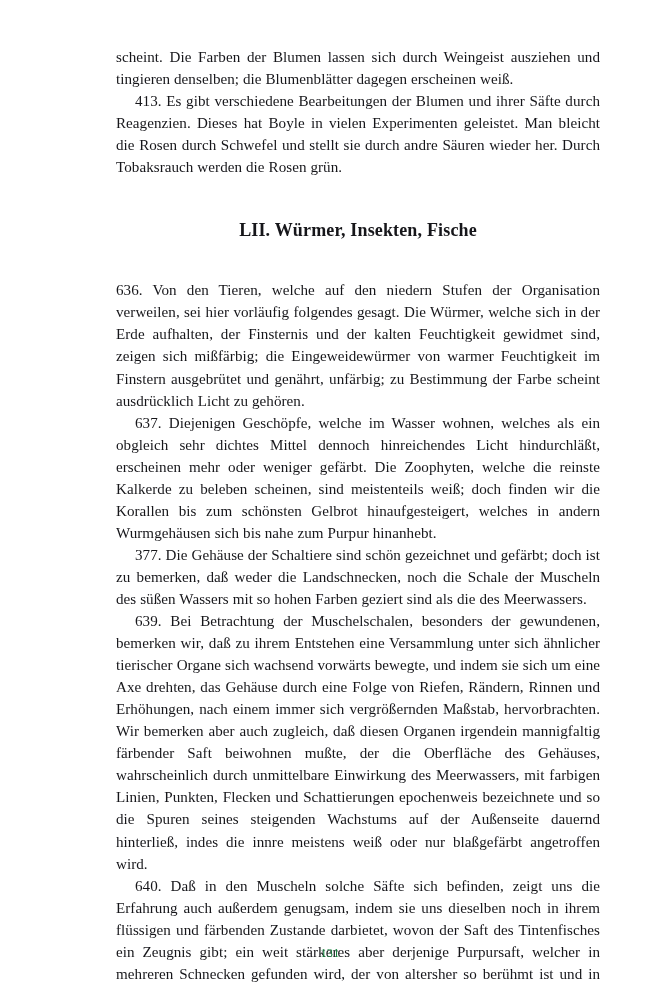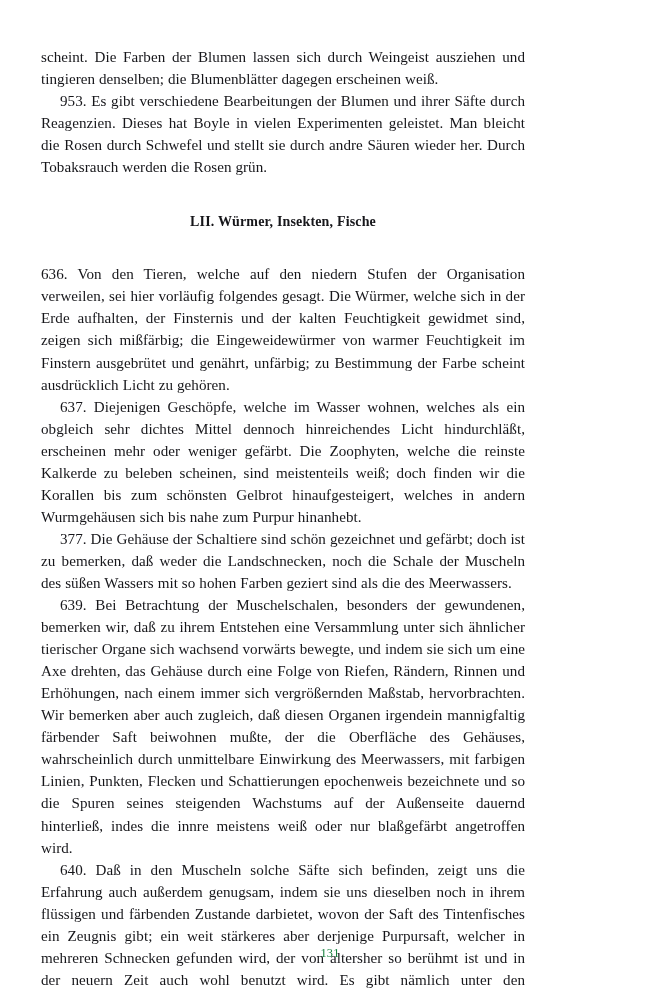--- a/index.html
+++ b/index.html
@@ -12,21 +12,21 @@
     height: 990px;
     overflow: hidden;
     font-family: "Liberation Serif", "DejaVu Serif", serif;
     color: #16161a;
   }
   .page {
     position: relative;
     box-sizing: border-box;
     width: 660px;
     height: 990px;
-    padding: 46px 88px 24px 41px;
+    padding: 46px 88px 24px 116px;
     background: #ffffff;
   }
   .body-text {
     width: 484px;
     font-size: 15.1px;
     line-height: 22.05px;
     text-align: justify;
     text-justify: inter-word;
     hyphens: none;
     -webkit-hyphens: none;
@@ -36,23 +36,23 @@
   p.para {
     margin: 0;
     text-indent: 19px;
     text-align: justify;
   }
   p.para.no-indent {
     text-indent: 0;
   }
   
   h2.section-heading {
-    margin: 4px;
+    margin: 12px;
     padding: 0;
-    font-size: 14px;
+    font-size: 18px;
     font-weight: bold;
     text-align: center;
     line-height: 22.05px;
     letter-spacing: 0.15px;
   }
   .gap-before-heading { height: 29px; }
   .gap-after-heading { height: 26px; }
   .page-number {
     position: absolute;
     right: 88px;
@@ -67,21 +67,21 @@
 </style>
 </head>
 <body>
 
 <div class="page">
 
   <div class="body-text">
 
     <p class="para no-indent">scheint. Die Farben der Blumen lassen sich durch Weingeist ausziehen und tingieren denselben; die Blumenblätter dagegen erscheinen weiß.</p>
 
-    <p class="para">953. Es gibt verschiedene Bearbeitungen der Blumen und ihrer Säfte durch Reagenzien. Dieses hat Boyle in vielen Experimenten geleistet. Man bleicht die Rosen durch Schwefel und stellt sie durch andre Säuren wieder her. Durch Tobaksrauch werden die Rosen grün.</p>
+    <p class="para">413. Es gibt verschiedene Bearbeitungen der Blumen und ihrer Säfte durch Reagenzien. Dieses hat Boyle in vielen Experimenten geleistet. Man bleicht die Rosen durch Schwefel und stellt sie durch andre Säuren wieder her. Durch Tobaksrauch werden die Rosen grün.</p>
 
     <div class="gap-before-heading"></div>
 
     <h2 class="section-heading">LII. Würmer, Insekten, Fische</h2>
 
     <div class="gap-after-heading"></div>
 
     <p class="para no-indent">636. Von den Tieren, welche auf den niedern Stufen der Organisation verweilen, sei hier vorläufig folgendes gesagt. Die Würmer, welche sich in der Erde aufhalten, der Finsternis und der kalten Feuchtigkeit gewidmet sind, zeigen sich mißfärbig; die Eingeweidewürmer von warmer Feuchtigkeit im Finstern ausgebrütet und genährt, unfärbig; zu Bestimmung der Farbe scheint ausdrücklich Licht zu gehören.</p>
 
     <p class="para">637. Diejenigen Geschöpfe, welche im Wasser wohnen, welches als ein obgleich sehr dichtes Mittel dennoch hinreichendes Licht hindurchläßt, erscheinen mehr oder weniger gefärbt. Die Zoophyten, welche die reinste Kalkerde zu beleben scheinen, sind meistenteils weiß; doch finden wir die Korallen bis zum schönsten Gelbrot hinaufgesteigert, welches in andern Wurmgehäusen sich bis nahe zum Purpur hinanhebt.</p>

